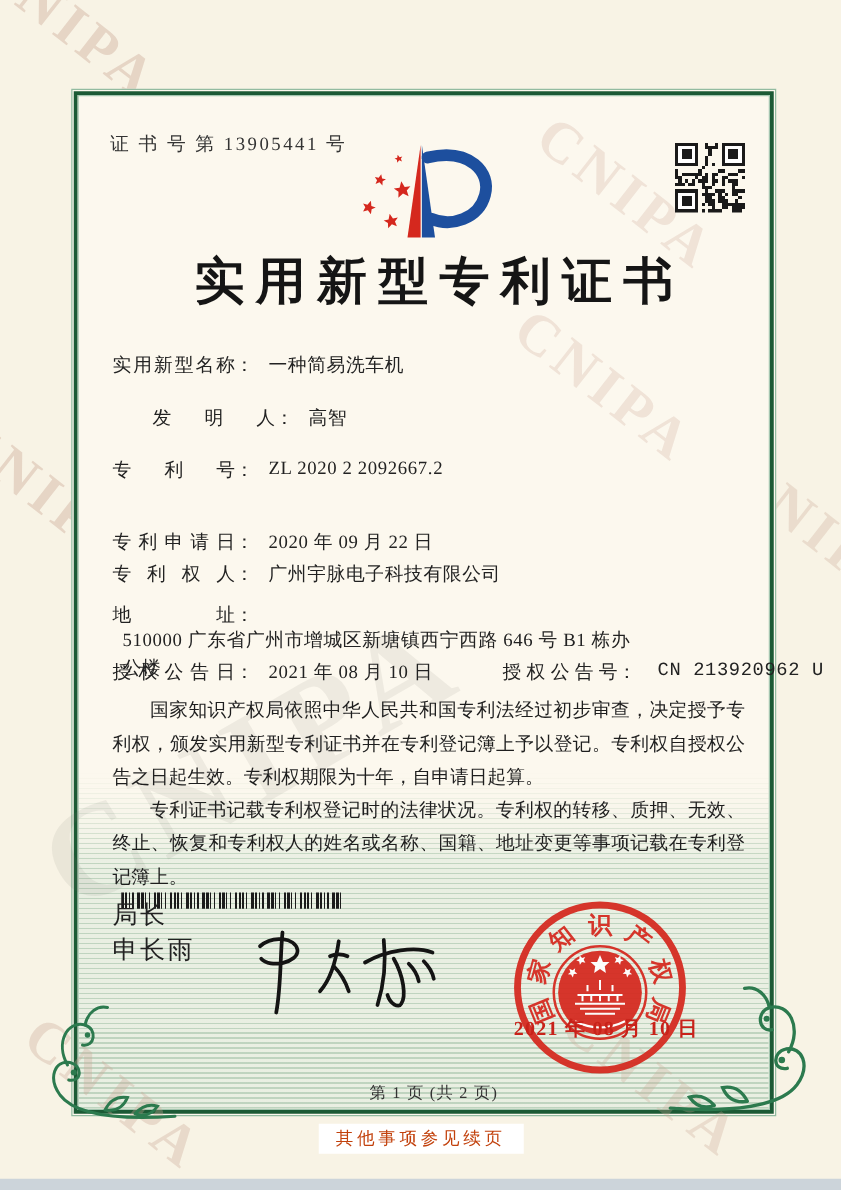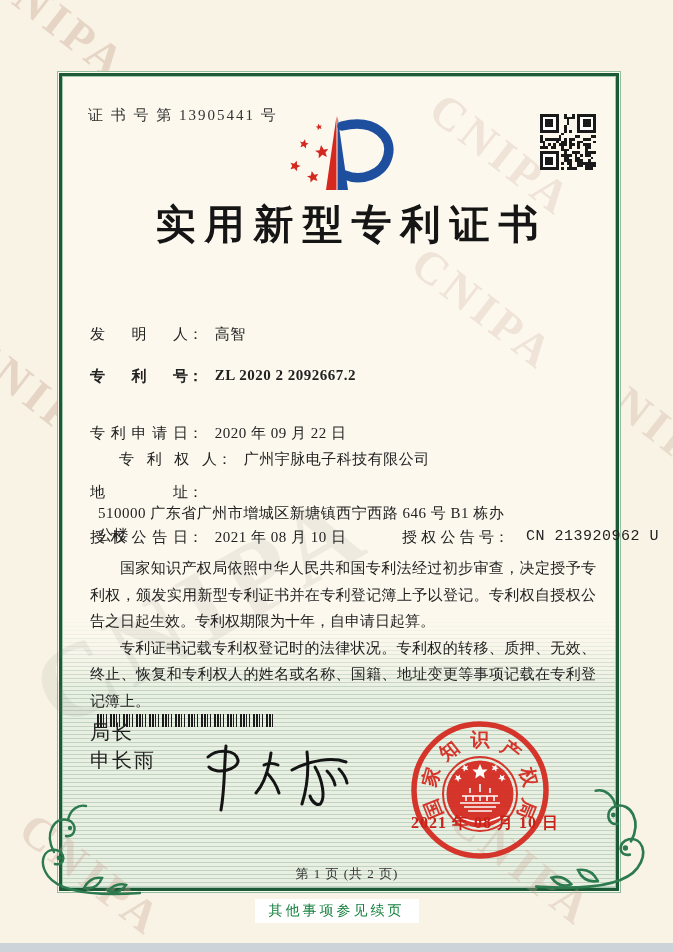--- a/index.html
+++ b/index.html
@@ -77,21 +77,21 @@
   .seal-date {
     position:absolute; left:349px; top:737px; font-size:16px; font-weight:bold;
     color:#c8221a; letter-spacing:1px; white-space:nowrap;
   }
   .page-info { position:absolute; left:0; top:789px; width:100%; text-align:center; font-size:13px; letter-spacing:1px; color:#333; }
   
   .corner { position:absolute; z-index:4; }
   .note {
     position:absolute; left:50%; top:899px; transform:translateX(-50%);
     background:#ffffff; padding:3px 14px; font-size:14px; letter-spacing:3px;
-    z-index:3; white-space:nowrap; color:#15803d;
+    z-index:3; white-space:nowrap; color:#c2410c;
   }
   .bottom-strip { position:absolute; left:0; bottom:0; width:100%; height:9px; background:#ccd4da; z-index:5; }
 </style>
 </head>
 <body>
 
 <div class="page">
 
   <span class="wm" style="left:-28px; top:-8px;">CNIPA</span>
   <span class="wm" style="left:-48px; top:368px;">CNIPA</span>
@@ -257,33 +257,37 @@
           <rect x="11" y="20" width="1" height="1" fill="#1a1a1a"></rect>
           <rect x="12" y="20" width="1" height="1" fill="#1a1a1a"></rect>
           <rect x="13" y="20" width="1" height="1" fill="#1a1a1a"></rect>
           <rect x="17" y="20" width="1" height="1" fill="#1a1a1a"></rect>
           <rect x="18" y="20" width="1" height="1" fill="#1a1a1a"></rect>
           <rect x="19" y="20" width="1" height="1" fill="#1a1a1a"></rect>
         </svg></div>
 
     <div class="title">实用新型专利证书</div>
 
-    <div class="frow" style="top:249px;">
+    <div class="frow" style="top:207px;">
+      <span class="f-label">实用新型名称</span><span class="f-colon">：</span>
+      <span class="f-value">一种简易洗车机</span>
+    </div>
+    <div class="frow" style="top:249px;margin-left:32px;">
       <span class="f-label">发明人</span><span class="f-colon">：</span>
       <span class="f-value">高智</span>
     </div>
-    <div class="frow" style="top:291px;font-weight:bold;">
+    <div class="frow" style="top:291px;">
       <span class="f-label">专利号</span><span class="f-colon">：</span>
       <span class="f-value">ZL 2020 2 2092667.2</span>
     </div>
     <div class="frow" style="top:348px;">
       <span class="f-label">专利申请日</span><span class="f-colon">：</span>
       <span class="f-value">2020 年 09 月 22 日</span>
     </div>
-    <div class="frow" style="top:374px;margin-left:29px;">
+    <div class="frow" style="top:374px;">
       <span class="f-label">专利权人</span><span class="f-colon">：</span>
       <span class="f-value">广州宇脉电子科技有限公司</span>
     </div>
     <div class="frow addr" style="top:407px;">
       <span class="f-label">地址</span><span class="f-colon">：</span>
       <span class="f-value">510000 广东省广州市增城区新塘镇西宁西路 646 号 B1 栋办公楼</span>
     </div>
     <div class="frow" style="top:452px;">
       <span class="f-label">授权公告日</span><span class="f-colon">：</span>
       <span class="f-value">2021 年 08 月 10 日</span>

